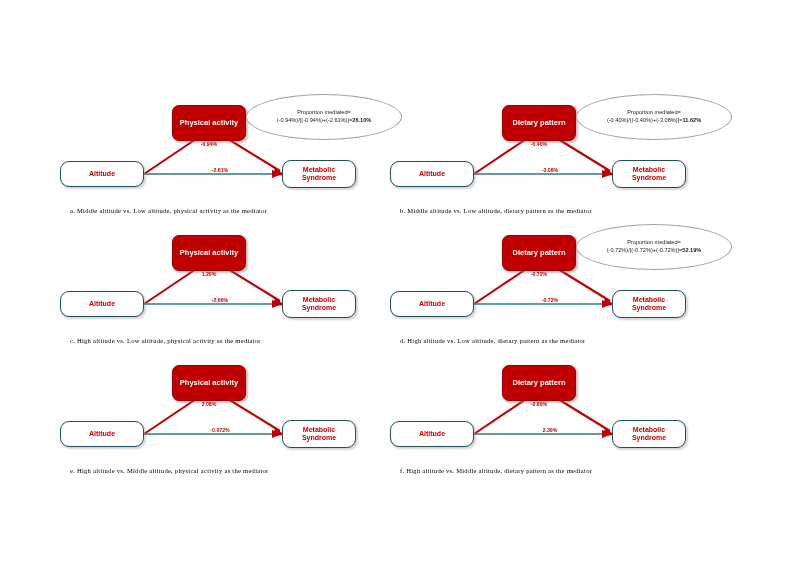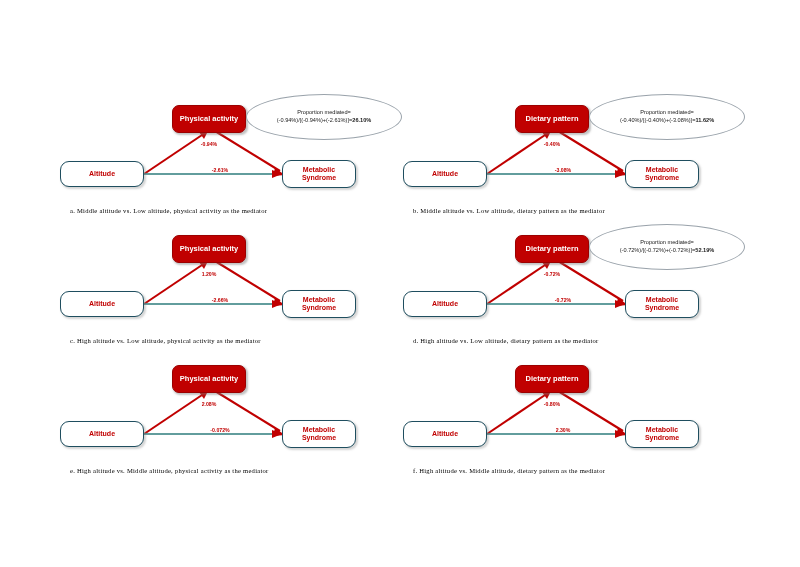--- a/index.html
+++ b/index.html
@@ -19,21 +19,21 @@
     left: 0; top: 0;
     width: 800px;
     height: 567px;
   }
   .panel {
     position: absolute;
     width: 340px;
     height: 130px;
   }
   .panel.col-left  { left: 60px; }
-  .panel.col-right { left: 403px; }
+  .panel.col-right { left: 390px; }
   .panel.row-1 { top: 95px; }
   .panel.row-2 { top: 225px; }
   .panel.row-3 { top: 355px; }
 
   .panel svg {
     position: absolute;
     left: 0; top: 0;
     width: 340px;
     height: 110px;
     overflow: visible;
@@ -50,21 +50,21 @@
     line-height: 1.15;
     font-weight: bold;
   }
   .node-mediator {
     background: #c00000;
     border: 1px solid #9c0000;
     border-radius: 7px;
     color: #ffffff;
     font-size: 7.5px;
     width: 74px;
-    height: 28px;
+    height: 36px;
     left: 112px;
     top: 10px;
     box-shadow: 1.5px 1.5px 2px rgba(120,120,120,0.45);
   }
   .node-exposure, .node-outcome {
     background: #ffffff;
     border: 1.2px solid #1f4e5f;
     border-radius: 9px;
     color: #c00000;
     font-size: 7px;

